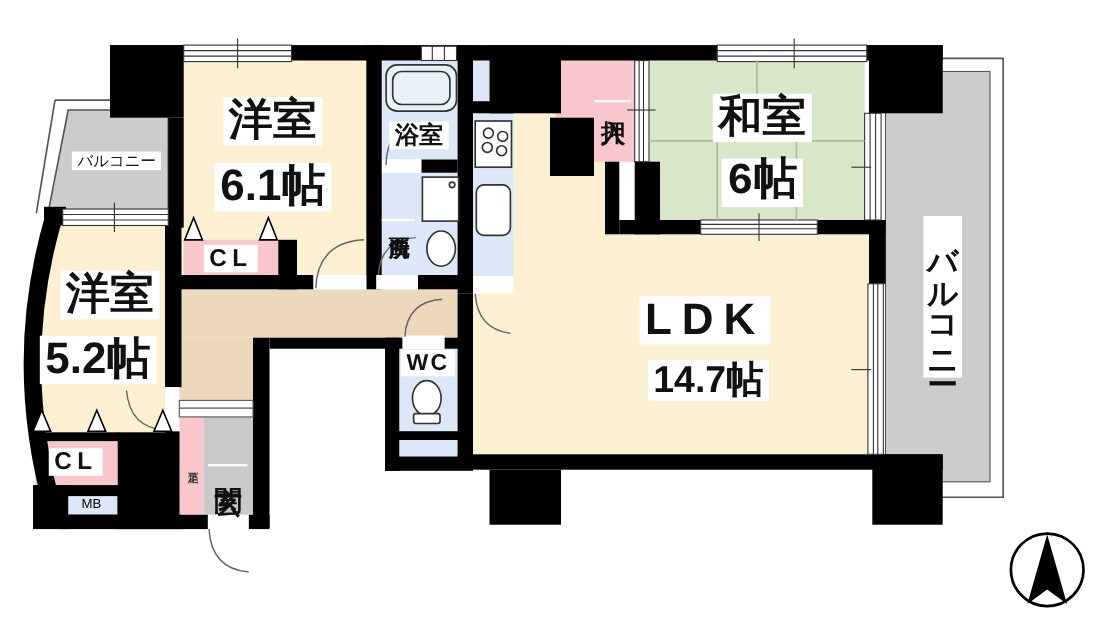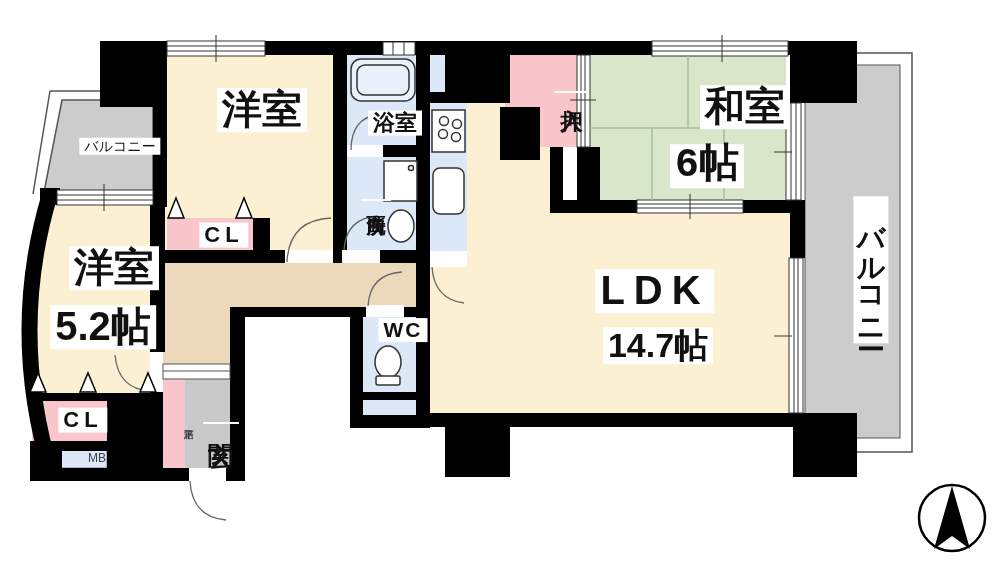--- a/index.html
+++ b/index.html
@@ -1,21 +1,21 @@
 <!DOCTYPE html>
 <html><head>
 <meta charset="utf-8">
 <style>
   html,body{margin:0;padding:0;background:#fff;}
   #stage{position:relative;width:1000px;height:562px;background:#fff;overflow:hidden;
          font-family:"Liberation Sans","DejaVu Sans",sans-serif;}
   #plan-svg{position:absolute;left:0;top:0;}
   .lbl{position:absolute;transform:translate(-50%,-50%);color:#111;background:#fff;
        line-height:1.04;white-space:nowrap;text-align:center;font-weight:700;
-       padding:1px 5px;z-index:5;margin-left:14px;}
+       padding:1px 5px;z-index:5;}
   .nobg{background:transparent;padding:0;}
   .v{writing-mode:vertical-rl;}
   .big{font-size:40px;}
 </style>
 </head>
 <body>
 
 <div id="stage">
 
 <svg id="plan-svg" width="1000" height="562" viewBox="0 0 1000 562">
@@ -181,38 +181,39 @@
 
   <g>
     <circle cx="952" cy="518" r="33" fill="#fff" stroke="#000" stroke-width="2.5"></circle>
     <polygon points="952,486 970,549 952,536 934,549" fill="#000"></polygon>
   </g>
 </svg>
 
 <div class="lbl" style="left:106px;top:146px;font-size:14px;font-weight:400;">バルコニー</div>
 
 <div class="lbl big" style="left:248px;top:110px;">洋室</div>
+<div class="lbl big" style="left:248px;top:170px;">6.1帖</div>
 
 <div class="lbl" style="left:381px;top:123px;font-size:22px;">浴室</div>
 <div class="lbl v" style="left:362px;top:200px;font-size:19px;">洗面所</div>
 
 <div class="lbl v" style="left:557px;top:92px;font-size:22px;">押入</div>
 
-<div class="lbl big" style="left:731px;top:107px;">和室</div>
+<div class="lbl big" style="left:693px;top:107px;">和室</div>
 <div class="lbl big" style="left:693px;top:166px;font-family:Liberation Mono, monospace;">6帖</div>
 
 <div class="lbl v" style="left:857px;top:270px;font-size:28px;padding:10px 3px;">バルコニー</div>
 
 <div class="lbl big" style="left:100px;top:268px;">洋室</div>
 <div class="lbl big" style="left:89px;top:327px;">5.2帖</div>
 
 <div class="lbl" style="left:210px;top:235px;font-size:22px;letter-spacing:5px;">CL</div>
 <div class="lbl" style="left:69px;top:420px;font-size:22px;letter-spacing:5px;">CL</div>
 
-<div class="lbl nobg" style="left:83px;top:458px;font-size:12px;font-weight:400;color:#404040;">MB</div>
+<div class="lbl nobg" style="left:83px;top:458px;font-size:12px;font-weight:400;color:#000000;">MB</div>
 
 <div class="lbl nobg v" style="left:174px;top:422px;font-size:10px;font-weight:400;color:#333;">下足箱</div>
 
 <div class="lbl v" style="left:207px;top:423px;font-size:25px;">玄関</div>
 
 <div class="lbl" style="left:389px;top:330px;font-size:21px;letter-spacing:2px;">WC</div>
 
 <div class="lbl" style="left:641px;top:291px;font-size:40px;letter-spacing:9px;">LDK</div>
 <div class="lbl" style="left:644px;top:346px;font-size:34px;">14.7帖</div>
 

